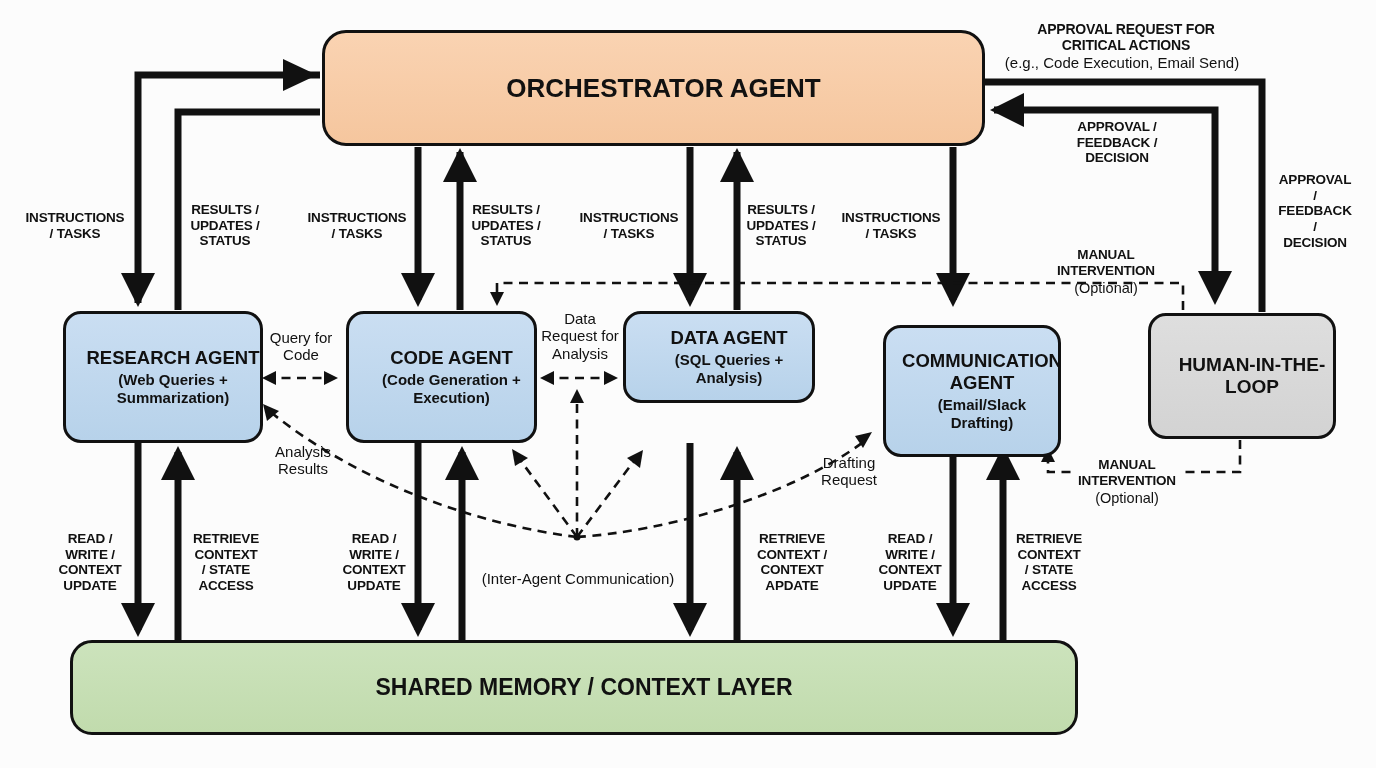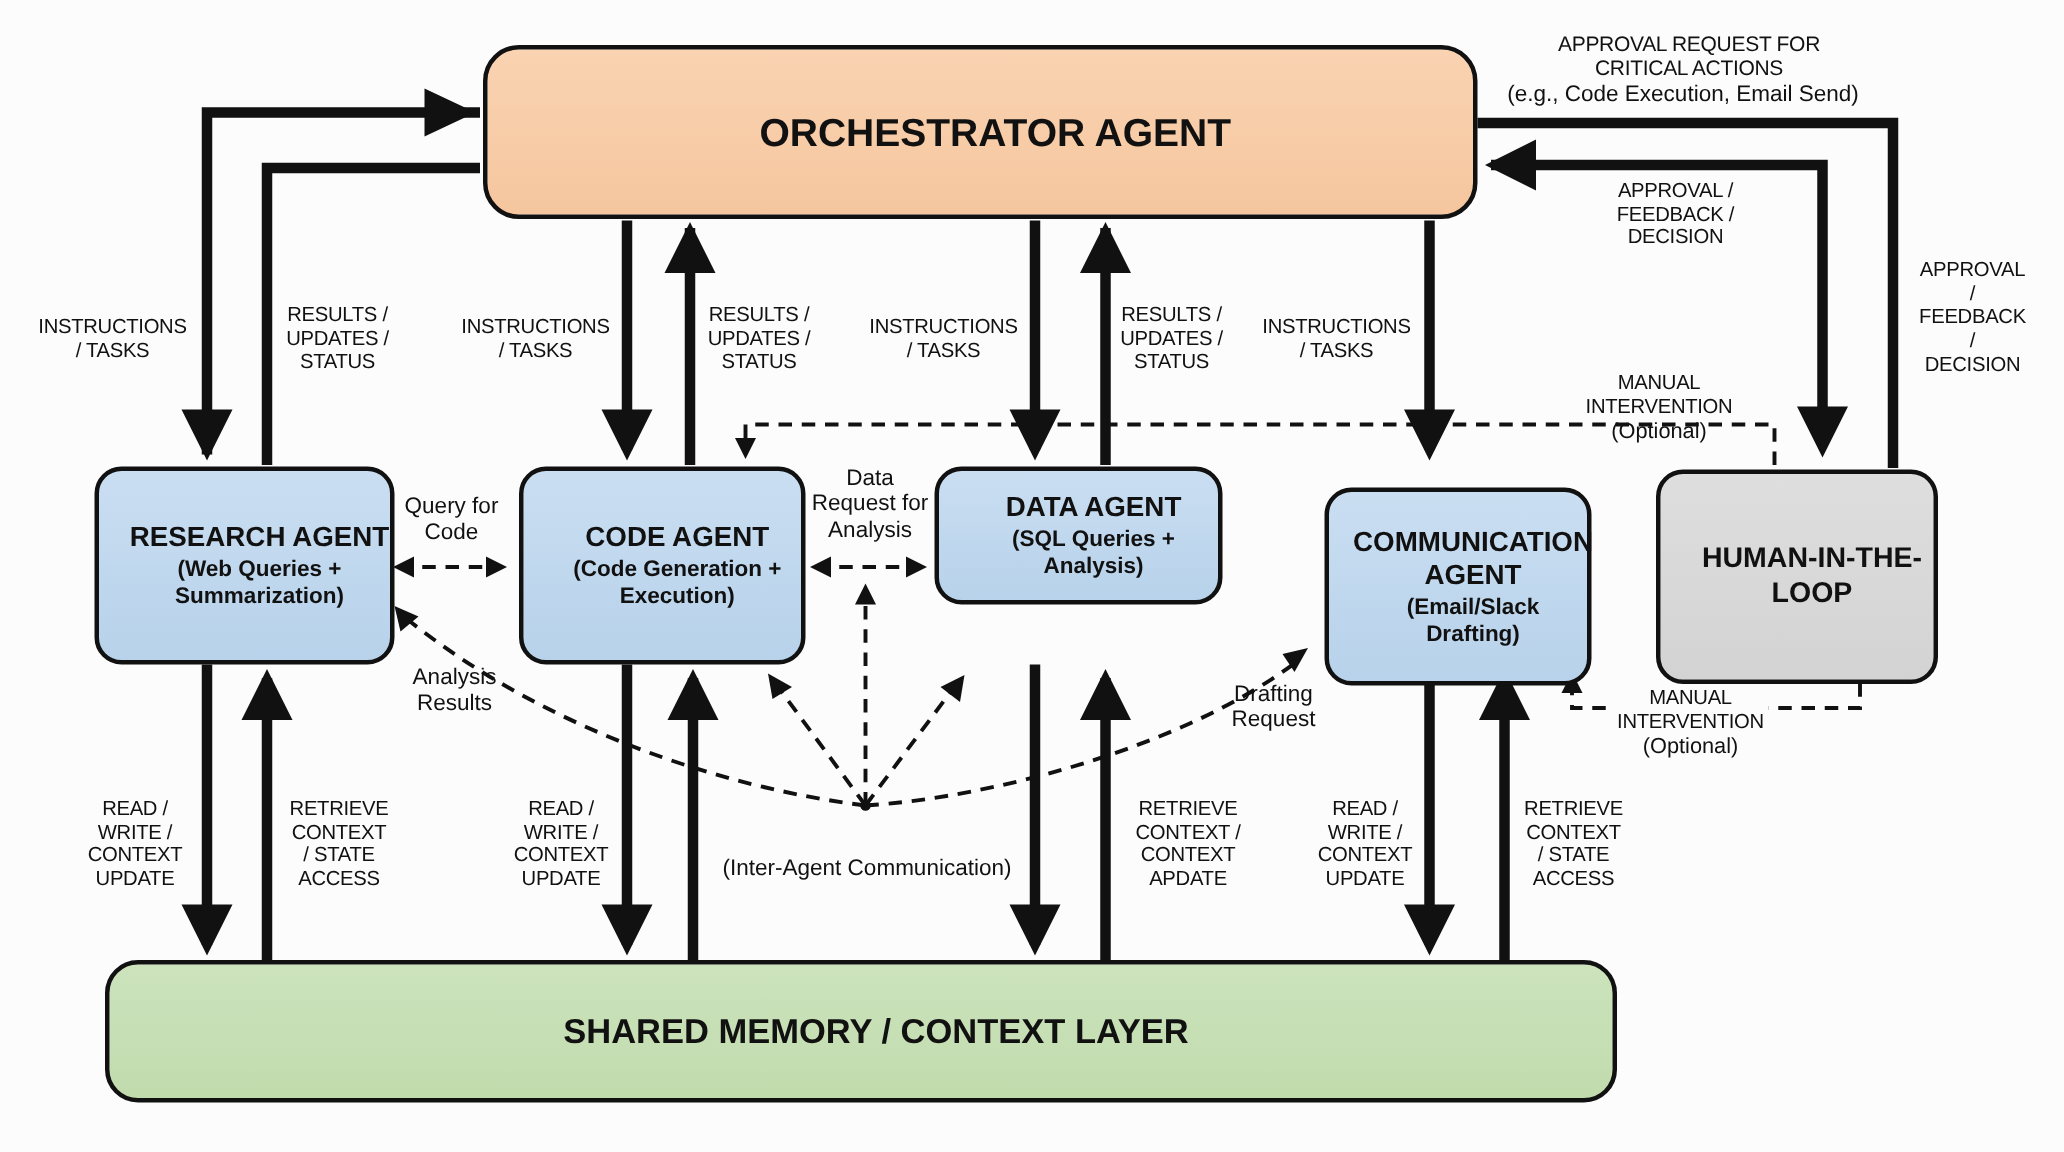--- a/index.html
+++ b/index.html
@@ -21,29 +21,29 @@
   .node .s{font-weight:700;white-space:pre-line;margin-top:2px;}
   #n-orch{left:322px;top:30px;width:663px;height:116px;border-radius:24px;
     background:linear-gradient(180deg,#FAD3B2,#F5C69E);font-size:26px;font-weight:700;}
   .agent{background:linear-gradient(180deg,#CADEF2,#B7D2EA);border-radius:18px;}
   .agent .t{font-size:18.5px;}
   .agent .s{font-size:15px;}
   #n-research{left:63px;top:311px;width:200px;height:132px;}
   #n-code{left:346px;top:311px;width:191px;height:132px;}
   #n-data{left:623px;top:311px;width:192px;height:92px;}
   #n-comm{left:883px;top:325px;width:178px;height:132px;}
-  #n-hitl{left:1104px;top:313px;width:188px;height:143px;border-radius:18px;
+  #n-hitl{left:1148px;top:313px;width:188px;height:126px;border-radius:18px;
     background:linear-gradient(180deg,#DEDEDE,#D3D3D3);font-size:19px;font-weight:700;}
   #n-mem{left:70px;top:640px;width:1008px;height:95px;border-radius:22px;
     background:linear-gradient(180deg,#CCE3BC,#C1DBAD);font-size:23px;font-weight:700;}
   .lbl{
     position:absolute;transform:translateX(-50%);text-align:center;
     white-space:pre-line;line-height:1.16;
   }
-  .b{font-weight:400;font-size:13.5px;letter-spacing:-0.2px;}
+  .b{font-weight:700;font-size:13.5px;letter-spacing:-0.2px;}
   .r{font-weight:400;font-size:15px;}
   .bg{background:#FCFCFC;padding:0 3px;}
 </style>
 </head>
 <body>
 
 <div id="canvas">
 
   <svg id="arrows" width="1376" height="768" viewBox="0 0 1376 768">
 

